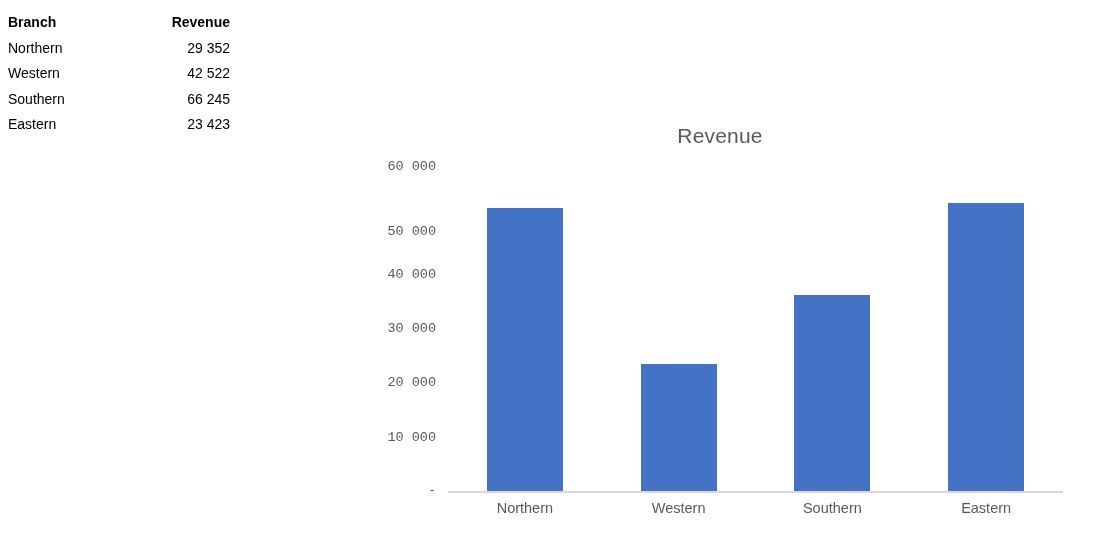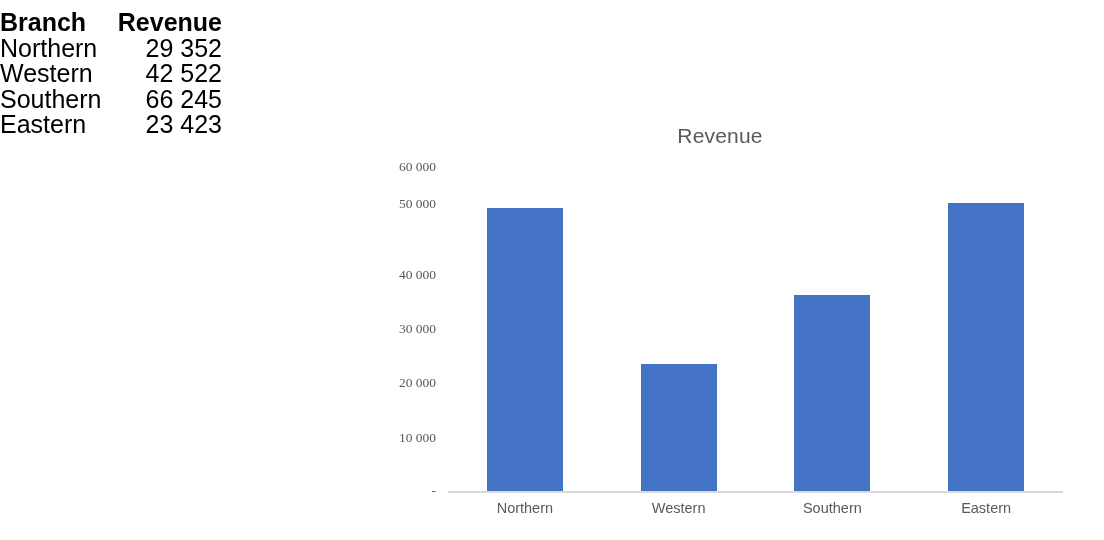--- a/index.html
+++ b/index.html
@@ -13,26 +13,26 @@
     height: 540px;
     position: relative;
     overflow: hidden;
     font-family: "Liberation Sans", sans-serif;
     -webkit-font-smoothing: antialiased;
   }
 
   
   #data-table {
     position: absolute;
-    left: 0;
+    left: 8px;
     top: 10px;
     width: 232px;
     border-collapse: collapse;
     font-family: "Liberation Sans", sans-serif;
-    font-size: 25px;
+    font-size: 14px;
     color: #000000;
   }
   #data-table th,
   #data-table td {
     padding: 0;
     line-height: 25.5px;
     white-space: nowrap;
   }
   #data-table th.col-branch,
   #data-table td.col-branch {
@@ -84,21 +84,21 @@
     left: 0;
     top: 0;
     width: 76px;
     height: 420px;
   }
   .y-label {
     position: absolute;
     right: 0;
     width: 76px;
     text-align: right;
-    font-family: Liberation Serif, serif;
+    font-family: Liberation Mono, monospace;
     font-size: 13.5px;
     color: #595959;
     line-height: 14px;
     margin-top: -7px;
     white-space: nowrap;
   }
   .axis-line {
     position: absolute;
     left: 88px;
     top: 379px;
@@ -180,21 +180,21 @@
   <div class="chart-title">Revenue</div>
 
   <div class="plot">
 
     <div class="y-labels" id="y-labels">
         <div class="y-label" style="top: 379px;">-</div>
         <div class="y-label" style="top: 326px;">10 000</div>
         <div class="y-label" style="top: 271px;">20 000</div>
         <div class="y-label" style="top: 217px;">30 000</div>
         <div class="y-label" style="top: 163px;">40 000</div>
-        <div class="y-label" style="top: 92px;">50 000</div>
+        <div class="y-label" style="top: 120px;">50 000</div>
         <div class="y-label" style="top: 55px;">60 000</div>
       </div>
 
     <div class="axis-line"></div>
 
     <div class="bars" id="bars">
         <div class="bar-slot" style="left: 0px;">
           <div class="bar" title="Northern: 52352" style="height: 282.701px; background: rgb(68, 114, 196);"></div>
         </div>
         <div class="bar-slot" style="left: 153.75px;">

